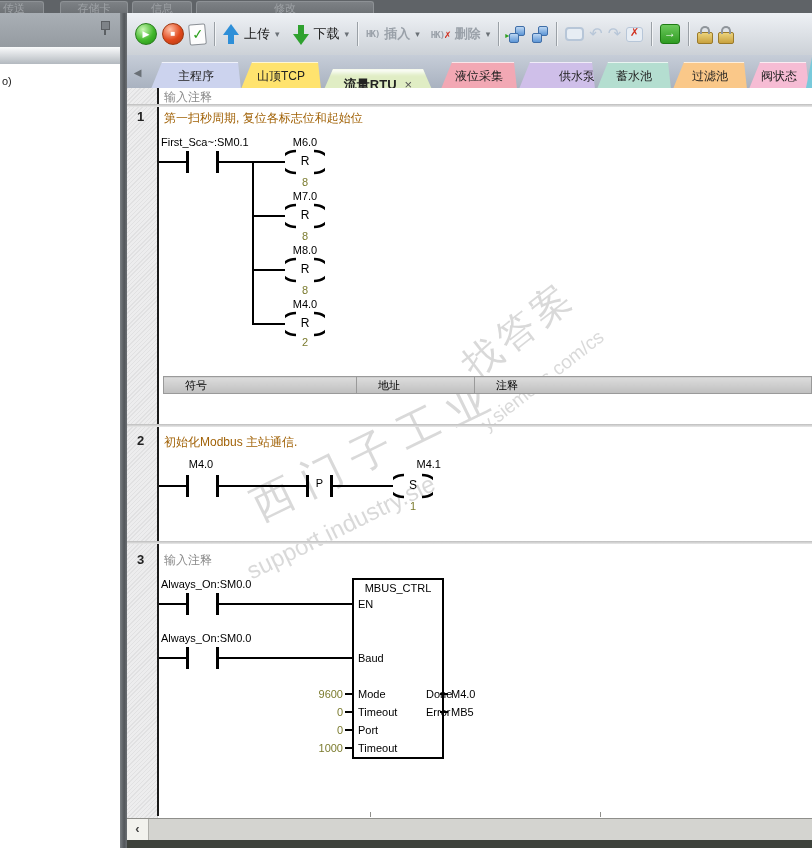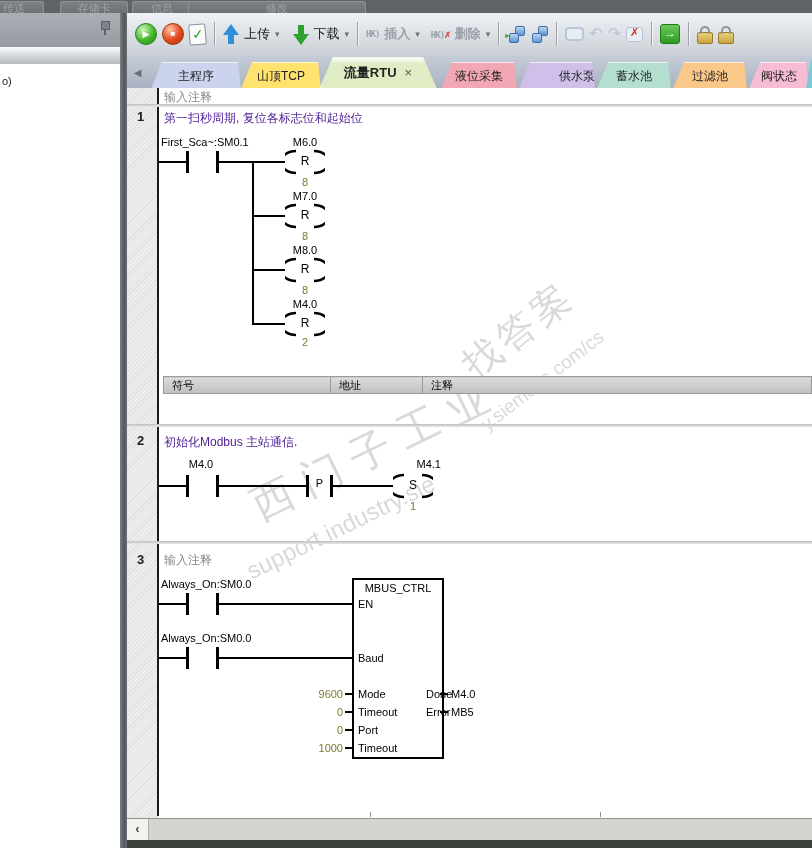--- a/index.html
+++ b/index.html
@@ -51,48 +51,48 @@
   .pillx span{position:absolute;left:3px;top:-2px;color:#d03020;font-size:11px;font-weight:bold;}
   .goto{width:18px;height:18px;border-radius:3px;background:linear-gradient(#6cc95c,#2f9b22);border:1px solid #1e7a14;
         color:#fff;font-weight:bold;font-size:12px;line-height:17px;text-align:center;}
   .lock{width:14px;height:10px;background:linear-gradient(#ecd37c,#c9a23f);border:1px solid #9a7a2a;border-radius:2px;position:relative;margin-top:7px;}
   .lock:before{content:'';position:absolute;left:2px;top:-7px;width:6px;height:6px;border:2px solid #8f959b;border-bottom:none;border-radius:5px 5px 0 0;}
   
   .tabbar{left:127px;top:55px;width:685px;height:33px;background:linear-gradient(#c6cdd8,#a9b2c0);overflow:hidden;}
   .tabscroll{position:absolute;left:2px;top:6px;width:17px;height:23px;color:#6a7076;font-size:10px;line-height:23px;text-align:center;}
   .tab{position:absolute;top:7px;height:26px;font-size:12px;color:#222;text-align:center;line-height:26px;
        clip-path:polygon(11px 0,calc(100% - 3px) 0,100% 100%,0 100%);border-top:1px solid rgba(255,255,255,.7);}
-  .tab.active{top:2px;height:31px;line-height:30px;font-size:13px;font-weight:bold;
+  .tab.active{top:14px;height:31px;line-height:30px;font-size:13px;font-weight:bold;
        clip-path:polygon(14px 0,calc(100% - 14px) 0,100% 100%,0 100%);
        box-shadow:inset 0 3px 4px rgba(255,255,255,.9);}
   .tab .x{font-weight:normal;color:#555;margin-left:8px;font-size:13px;}
   .tabsliver{position:absolute;top:2px;right:-2px;width:8px;height:31px;background:#79cadb;clip-path:polygon(6px 0,100% 0,100% 100%,0 100%);}
   
   .editor{left:127px;top:88px;width:685px;height:730px;background:#fff;overflow:hidden;}
   .margin-col{position:absolute;left:0;top:0;width:30px;height:730px;background:
      repeating-linear-gradient(135deg,rgba(0,0,0,.05) 0 1px,transparent 1px 3px),#ededee;border-right:1px solid #d8d8d8;}
   .netnum{position:absolute;left:0;width:27px;text-align:center;font-size:13px;font-weight:bold;color:#222;}
   .rail{position:absolute;left:30px;width:2px;background:#1a1a1a;}
   .netsep{position:absolute;left:0;width:685px;height:3px;background:linear-gradient(#bdbdbd,#e9e9e9);}
   .cmt{position:absolute;font-size:12px;}
-  .cmt.green{color:#4c1d95;}
+  .cmt.green{color:#a16207;}
   .cmt.gray{color:#8a8a8a;}
   .lbl{position:absolute;font-size:11px;color:#000;}
   .lbl.center{text-align:center;}
   .wire-h{position:absolute;height:2px;background:#000;}
   .wire-v{position:absolute;width:2px;background:#000;}
   .cbar{position:absolute;width:3px;height:22px;background:#000;}
   .coil{position:absolute;width:40px;height:28px;}
   .coil .letter{position:absolute;left:0;top:6px;width:40px;text-align:center;font-size:12px;color:#000;}
   .operand{position:absolute;width:40px;text-align:center;font-size:11px;color:#7b7b2e;}
   .olive{color:#7b7b2e;}
   .pletter{position:absolute;text-align:center;font-size:11px;color:#000;}
   
   .symtable{position:absolute;left:36px;top:288px;width:649px;border:1px solid #8c8c8c;border-collapse:collapse;font-size:11px;}
-  .symtable td{border:1px solid #9a9a9a;height:16px;padding:0 8px;background:#fff;color:#000;}
+  .symtable td{border:1px solid #9a9a9a;height:16px;padding:0 21px;background:#fff;color:#000;}
   .symtable tr.hdr td{background:linear-gradient(#dcdcdc,#bfbfbf);}
   .symtable td.greentxt{color:#007a00;}
   
   .mbox{position:absolute;left:225px;top:490px;width:88px;height:177px;border:2px solid #000;background:#fff;}
   .mbox .title{position:absolute;left:0;top:2px;width:100%;text-align:center;font-size:11px;color:#000;}
   .mbox .pin{font-size:11px;color:#000;position:absolute;}
   .stub{position:absolute;height:2px;background:#000;}
   .ioval{position:absolute;font-size:11px;}
   
   .wm{position:absolute;color:rgba(165,165,165,.42);white-space:nowrap;transform-origin:left top;pointer-events:none;}
@@ -104,21 +104,21 @@
 </style>
 </head>
 <body>
 
 <div class="screen">
 
   <div class="abs ribbon">
     <div class="ribbon-group" style="left:-16px;width:58px;">传送</div>
     <div class="ribbon-group" style="left:60px;width:66px;">存储卡</div>
     <div class="ribbon-group" style="left:132px;width:58px;">信息</div>
-    <div class="ribbon-group" style="left:188px;width:176px;">修改</div>
+    <div class="ribbon-group" style="left:196px;width:176px;">修改</div>
   </div>
 
   <div class="abs lpanel">
     <div class="lpanel-header">
       <div class="pin">
           <div class="head"></div>
           <div class="needle"></div>
         </div>
     </div>
     <div class="lpanel-grad"></div>

